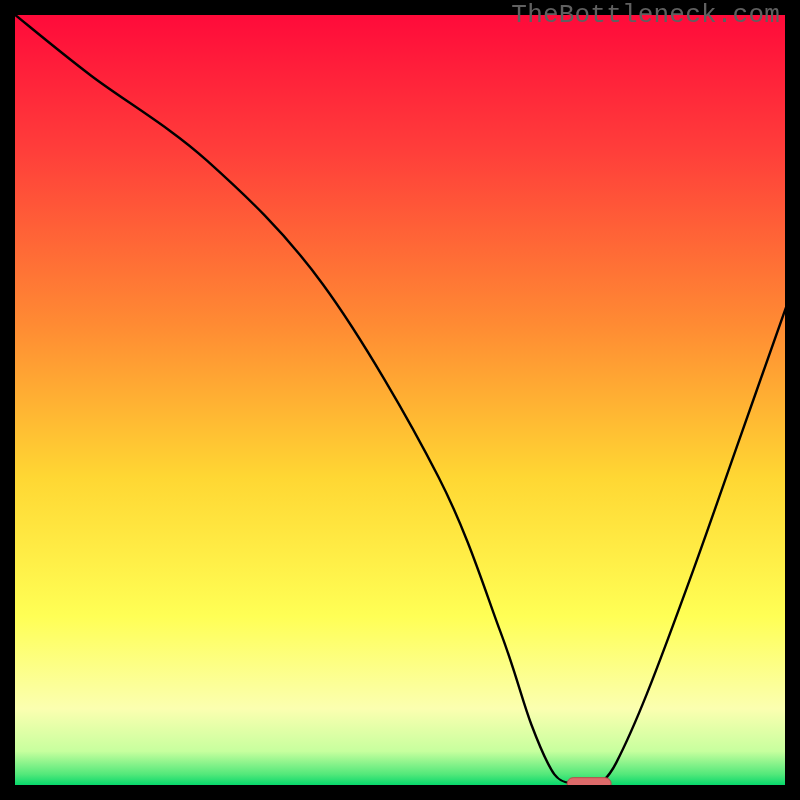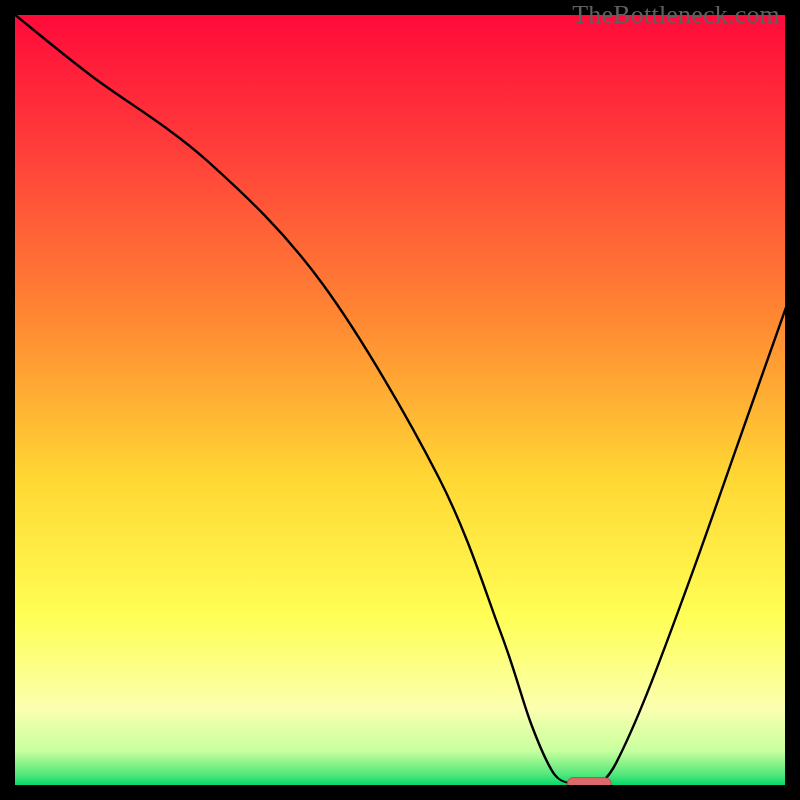--- a/index.html
+++ b/index.html
@@ -15,21 +15,21 @@
     left: 14px;
     top: 14px;
     width: 772px;
     height: 772px;
     background: #000;
   }
   .watermark {
     position: absolute;
     top: 0px;
     right: 20px;
-    font-family: Liberation Serif, serif;
+    font-family: Liberation Mono, monospace;
     font-size: 26px;
     font-weight: 500;
     color: #606060;
     letter-spacing: 0.2px;
     z-index: 5;
   }
   svg.plot {
     position: absolute;
     left: 14px;
     top: 14px;

